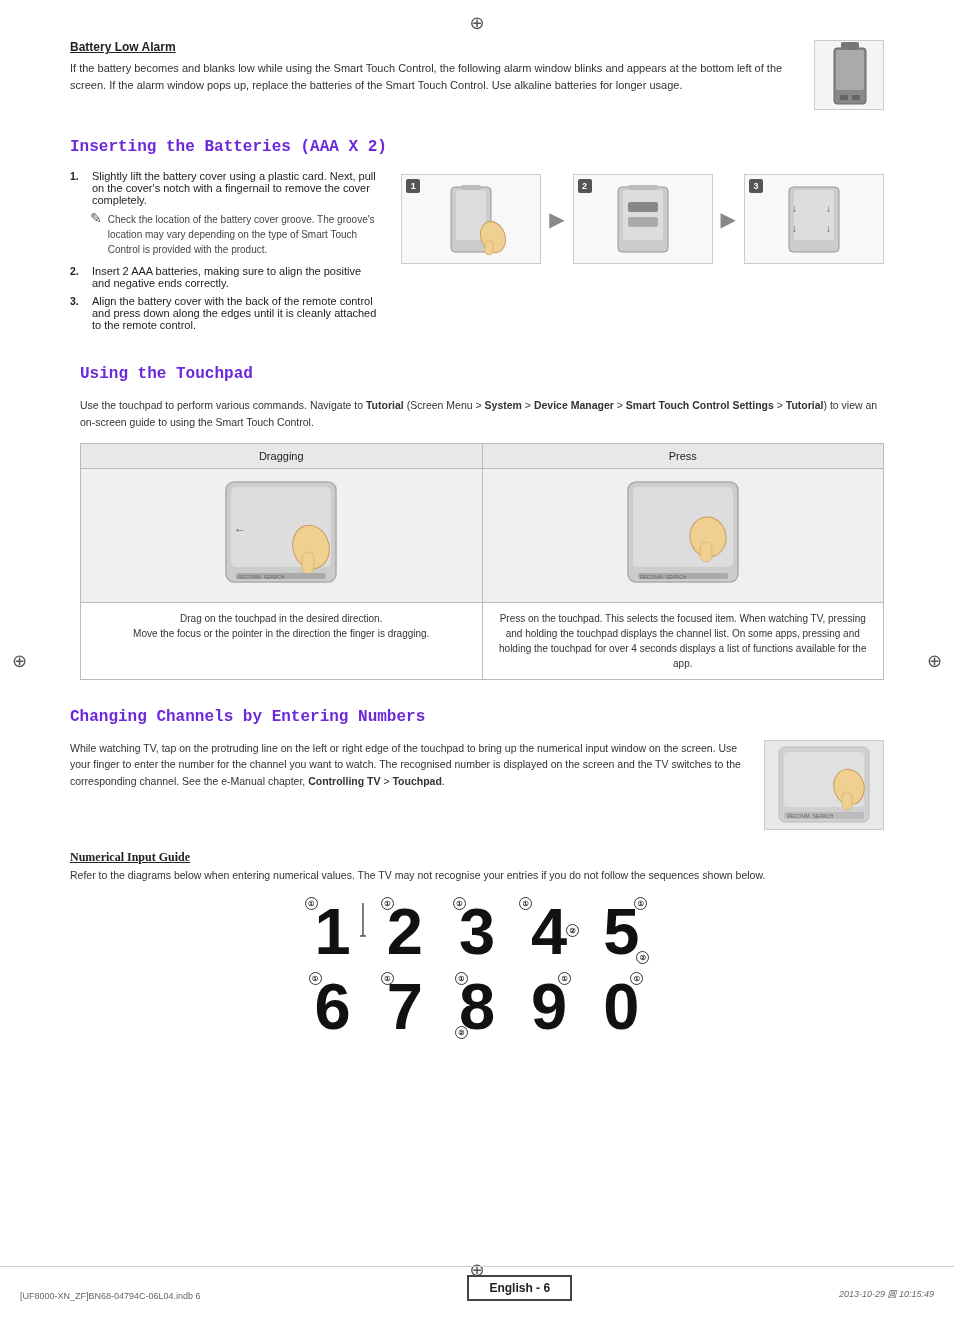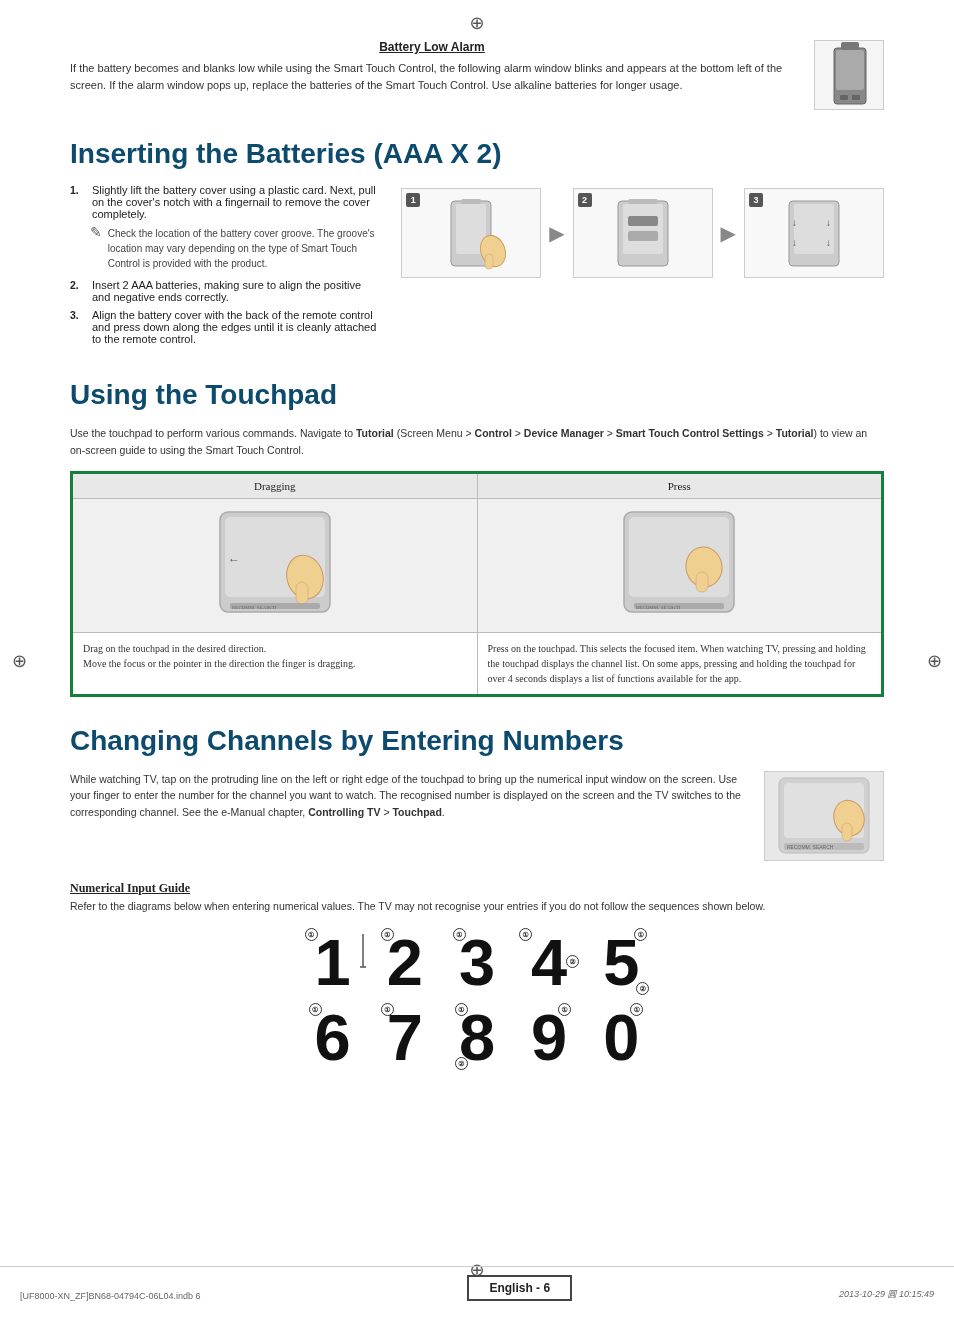--- a/index.html
+++ b/index.html
@@ -60,42 +60,42 @@
       justify-content: space-between;
       align-items: flex-start;
       margin-bottom: 28px;
     }
     .battery-text { flex: 1; padding-right: 20px; }
     .battery-title {
       font-size: 12px;
       font-weight: bold;
       text-decoration: underline;
       margin-bottom: 6px;
-      text-align: center;
     }
     .battery-desc { font-size: 11px; line-height: 1.5; color: #333; }
 
     .battery-image {
       width: 70px;
       height: 70px;
       border: 1px solid #ccc;
       display: flex;
       align-items: center;
       justify-content: center;
       flex-shrink: 0;
       background: #f5f5f5;
     }
 
     
     .section-heading {
-      font-size: 28px;
+      font-size: 16px;
       font-weight: bold;
-      color: #0c4a6e;
+      color: #6d28d9;
       margin-bottom: 14px;
       margin-top: 10px;
+      font-family: Liberation Mono, monospace;
     }
 
     
     .batteries-section { margin-bottom: 28px; }
     
     .step-row {
       display: flex;
       align-items: flex-start;
       gap: 8px;
       margin-bottom: 6px;
@@ -140,47 +140,46 @@
       align-items: center;
       justify-content: center;
       font-weight: bold;
     }
     .diagram-arrow {
       font-size: 20px;
       color: #888;
     }
 
     
-    .touchpad-section { margin-bottom: 28px; }
+    .touchpad-section { margin-bottom: 28px; margin-left: 10px; }
     .touchpad-intro { font-size: 10.5px; line-height: 1.6; margin-bottom: 12px; color: #333; }
     .bold { font-weight: bold; text-align: center; }
 
     .touchpad-table {
       width: 100%;
       border-collapse: collapse;
-      border: 3px solid #15803d;
+      border: 1px solid #15803d;
       margin-bottom: 8px;
-      font-family: Liberation Serif, serif;
     }
     .touchpad-table th {
       background: #e8e8e8;
       text-align: center;
       padding: 6px 10px;
       font-size: 11px;
       font-weight: normal;
       border: 1px solid #bbb;
     }
     .touchpad-table td {
       border: 1px solid #bbb;
       padding: 8px 10px;
       vertical-align: top;
     }
     .td-caption {
       font-size: 10px;
-      text-align: left;
+      text-align: center;
       line-height: 1.5;
       color: #333;
       padding: 8px 10px;
     }
 
     
     .channels-section { margin-bottom: 20px; }
     .channels-body {
       display: flex;
       gap: 20px;
@@ -346,21 +345,21 @@
             <text x="62" y="50" font-size="10" fill="#555">↓</text>
           </svg>
         </div>
       </div>
     </div>
   </div>
 
   <div class="touchpad-section">
     <div class="section-heading">Using the Touchpad</div>
     <div class="touchpad-intro">
-      Use the touchpad to perform various commands. Navigate to <span class="bold">Tutorial</span> (Screen Menu &gt; <span class="bold">Control</span> &gt; <span class="bold">Device Manager</span> &gt; <span class="bold">Smart Touch Control Settings</span> &gt; <span class="bold">Tutorial</span>) to view an on-screen guide to using the Smart Touch Control.
+      Use the touchpad to perform various commands. Navigate to <span class="bold">Tutorial</span> (Screen Menu &gt; <span class="bold">System</span> &gt; <span class="bold">Device Manager</span> &gt; <span class="bold">Smart Touch Control Settings</span> &gt; <span class="bold">Tutorial</span>) to view an on-screen guide to using the Smart Touch Control.
     </div>
 
     <table class="touchpad-table">
       <thead>
         <tr>
           <th style="width: 50%;">Dragging</th>
           <th style="width: 50%;">Press</th>
         </tr>
       </thead>
       <tbody>

